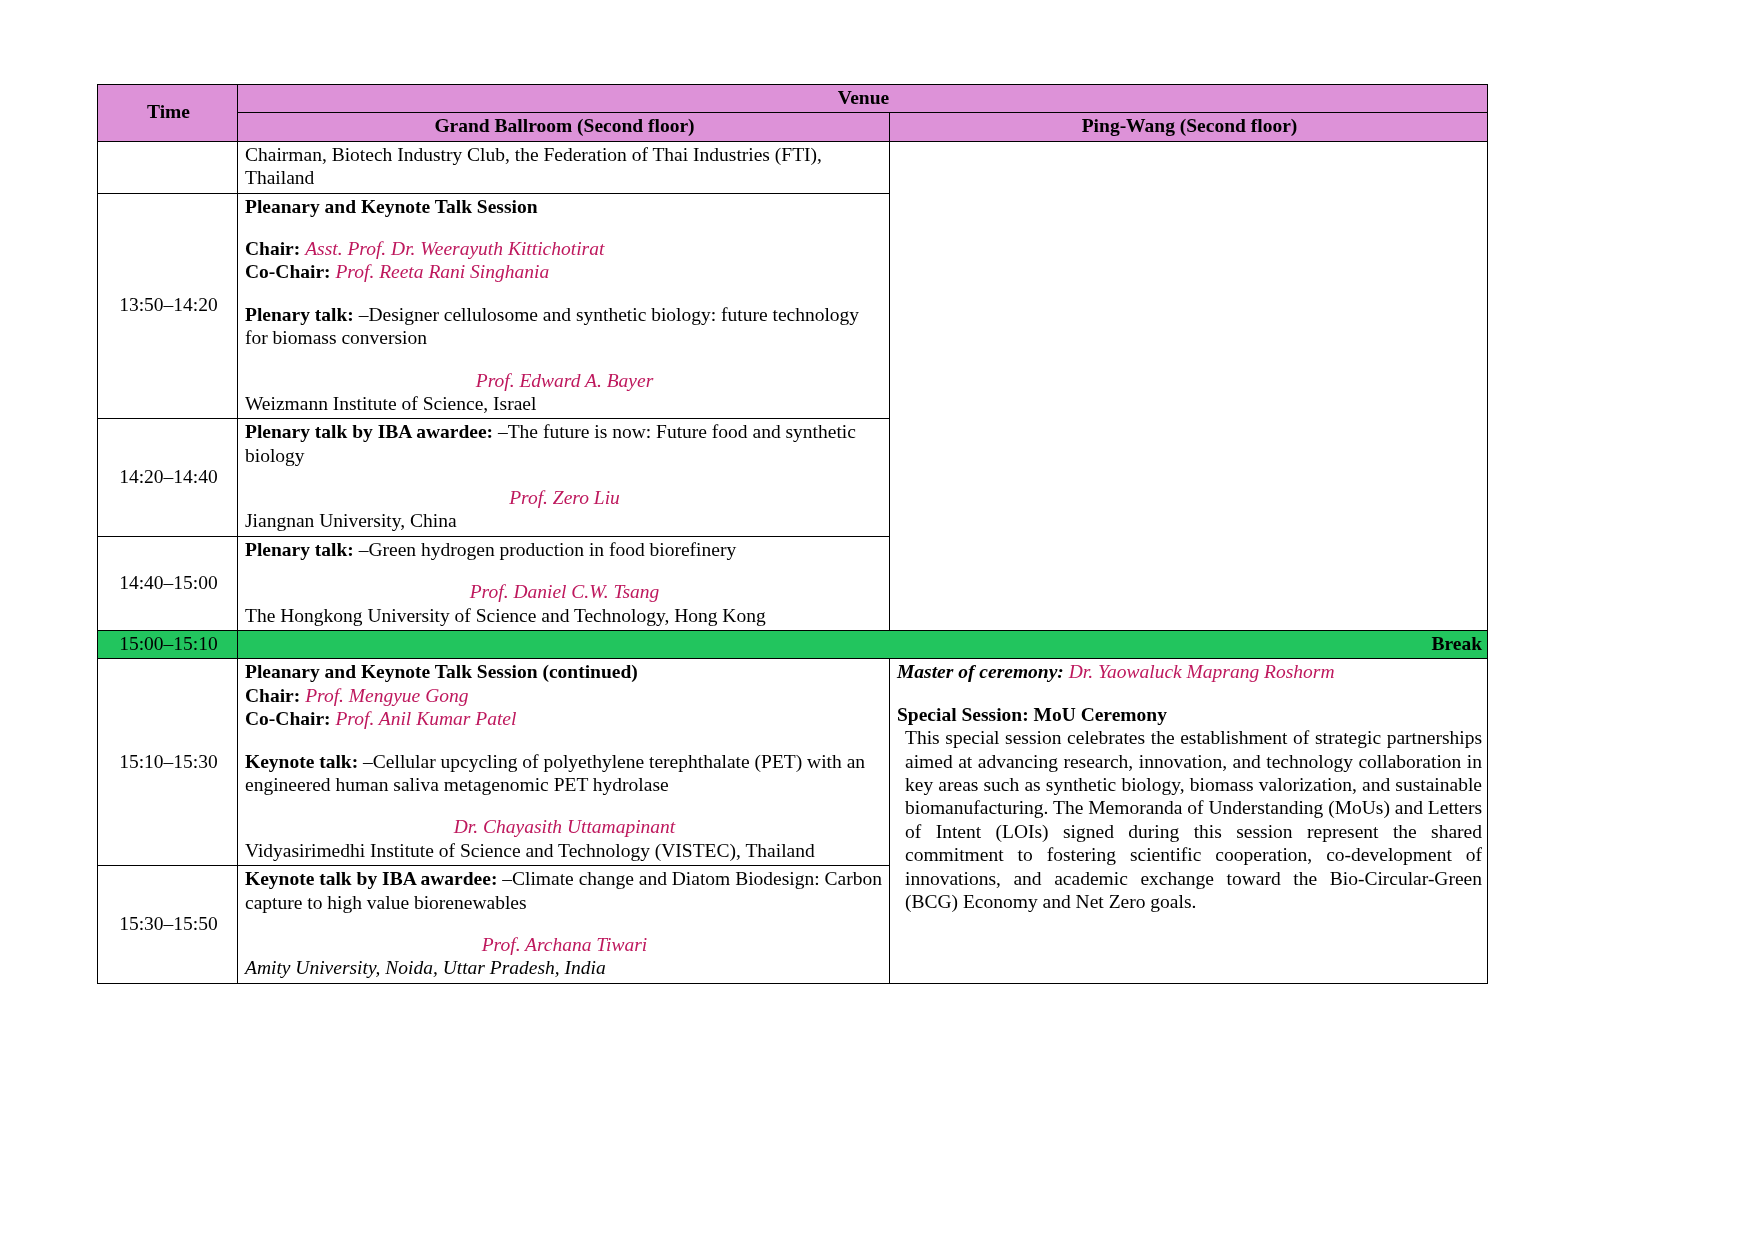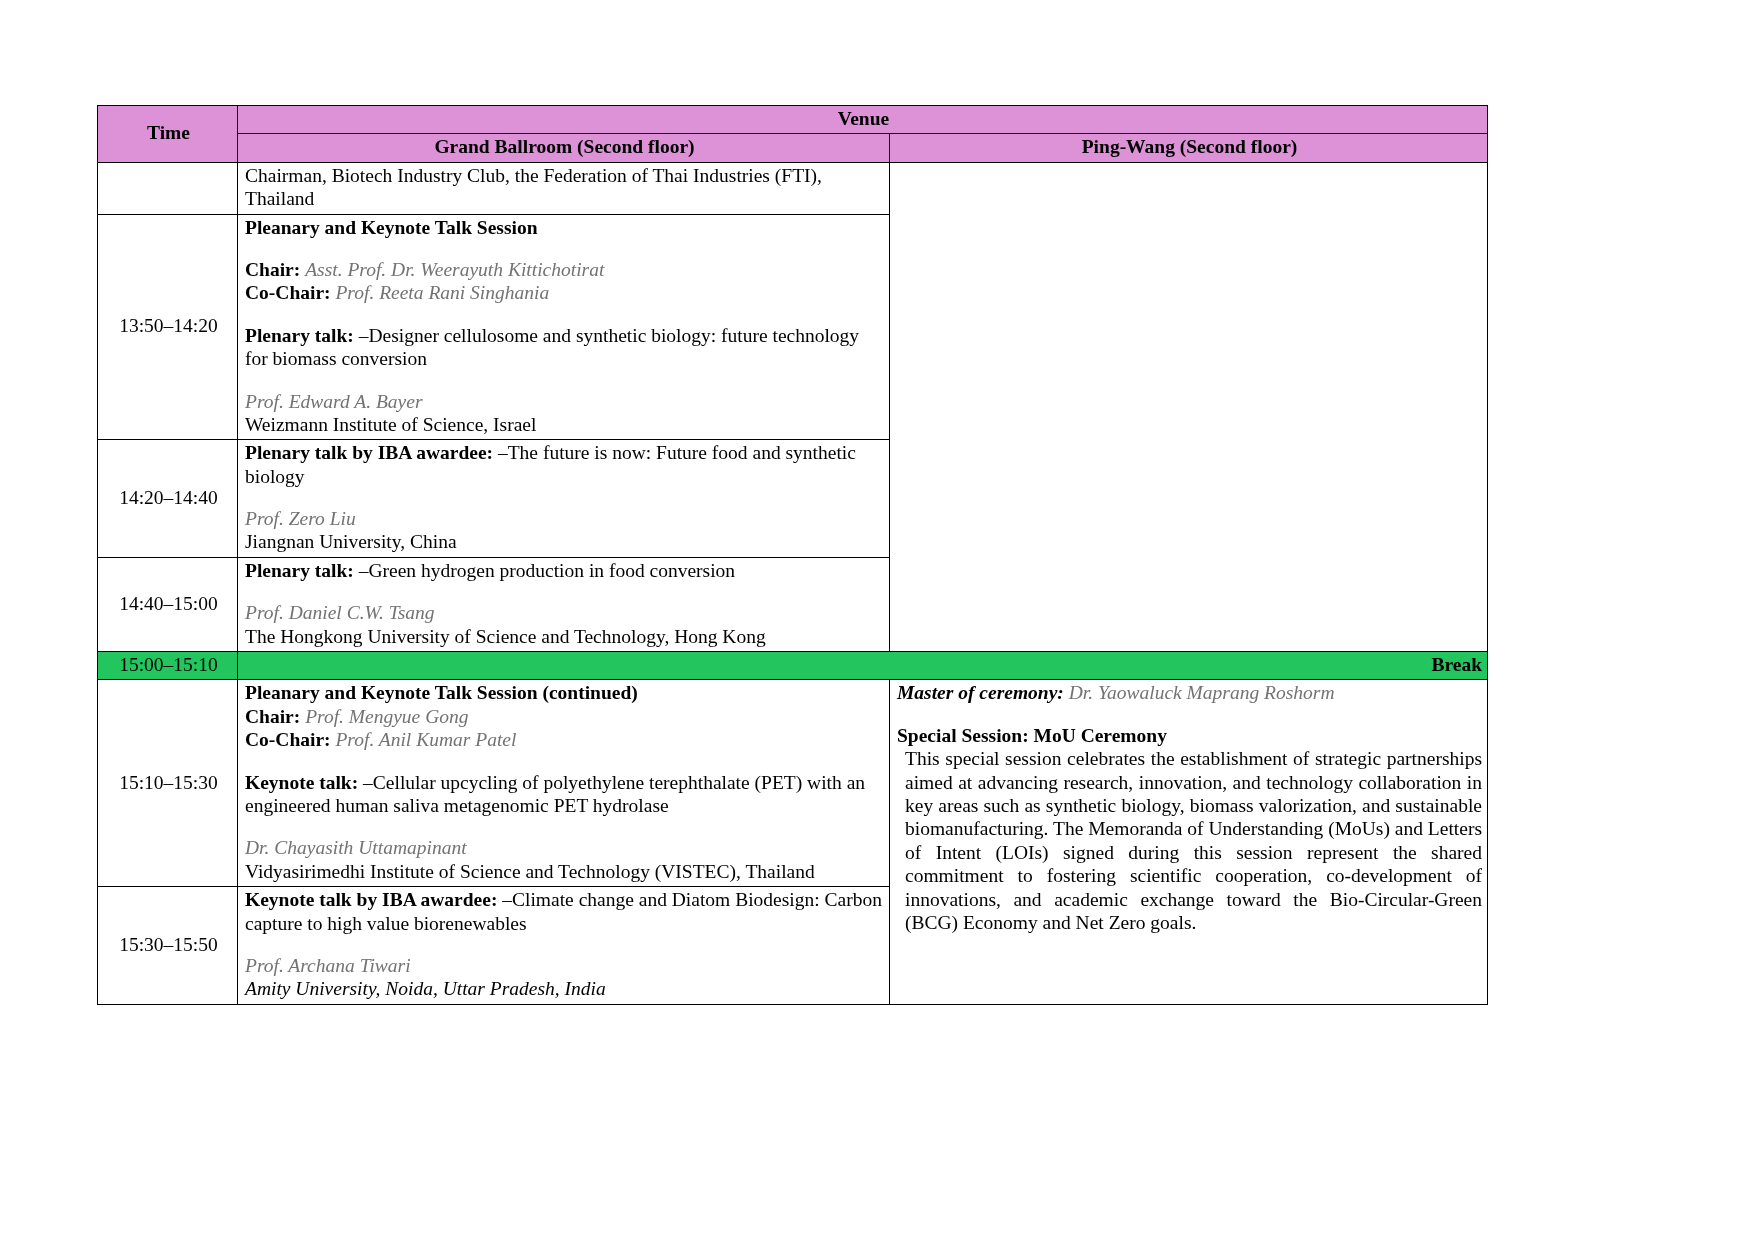--- a/index.html
+++ b/index.html
@@ -11,21 +11,21 @@
     width: 1754px;
     height: 1241px;
     font-family: "Liberation Serif", "DejaVu Serif", serif;
     color: #000000;
   }
   .page {
     position: relative;
     width: 1754px;
     height: 1241px;
     box-sizing: border-box;
-    padding: 105px 0 0 97px;
+    padding: 84px 0 0 97px;
   }
   table.agenda {
     border-collapse: collapse;
     table-layout: fixed;
     width: 1390px;
     font-size: 19.5px;
     line-height: 1.2;
   }
   table.agenda td {
     border: 1.4px solid #000000;
@@ -60,22 +60,23 @@
     text-align: right;
   }
   .time-cell {
     text-align: center;
     vertical-align: middle !important;
     padding-left: 2px;
     padding-right: 2px;
   }
   .b { font-weight: bold; }
   .red-i {
-    color: #737373;
+    color: #be185d;
     font-style: italic;
+    text-align: center;
   }
   .blk-i { font-style: italic; }
   .bi { font-weight: bold; font-style: italic; }
   .gap { display: block; height: 19px; }
   .just { text-align: justify; text-justify: inter-word; margin-left: 8px; }
   p { margin: 0; }
   .line { display: block; }
 </style>
 </head>
 <body>
@@ -129,21 +130,21 @@
           <span class="line"><span class="b">Plenary talk by IBA awardee:</span> <span>–The future is now: Future food and synthetic biology</span></span>
           <span class="gap"></span>
           <span class="line red-i">Prof. Zero Liu</span>
           <span class="line">Jiangnan University, China</span>
         </td>
       </tr>
 
       <tr>
         <td class="time-cell">14:40–15:00</td>
         <td>
-          <span class="line"><span class="b">Plenary talk:</span> <span>–Green hydrogen production in food conversion</span></span>
+          <span class="line"><span class="b">Plenary talk:</span> <span>–Green hydrogen production in food biorefinery</span></span>
           <span class="gap"></span>
           <span class="line red-i">Prof. Daniel C.W. Tsang</span>
           <span class="line">The Hongkong University of Science and Technology, Hong Kong</span>
         </td>
       </tr>
 
       <tr class="break-row">
         <td class="time-cell">15:00–15:10</td>
         <td class="break-label" colspan="2">Break</td>
       </tr>

